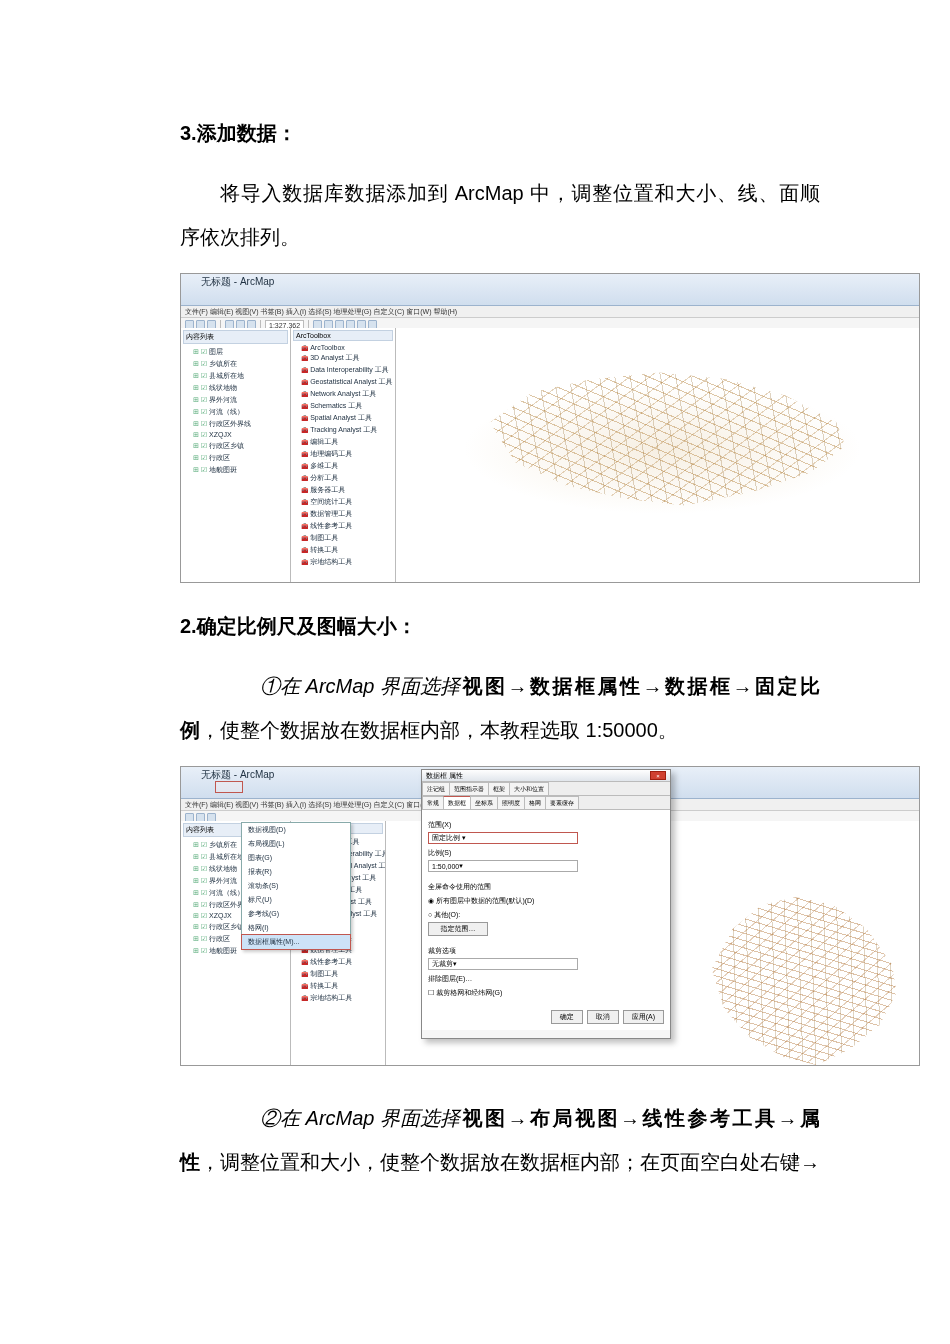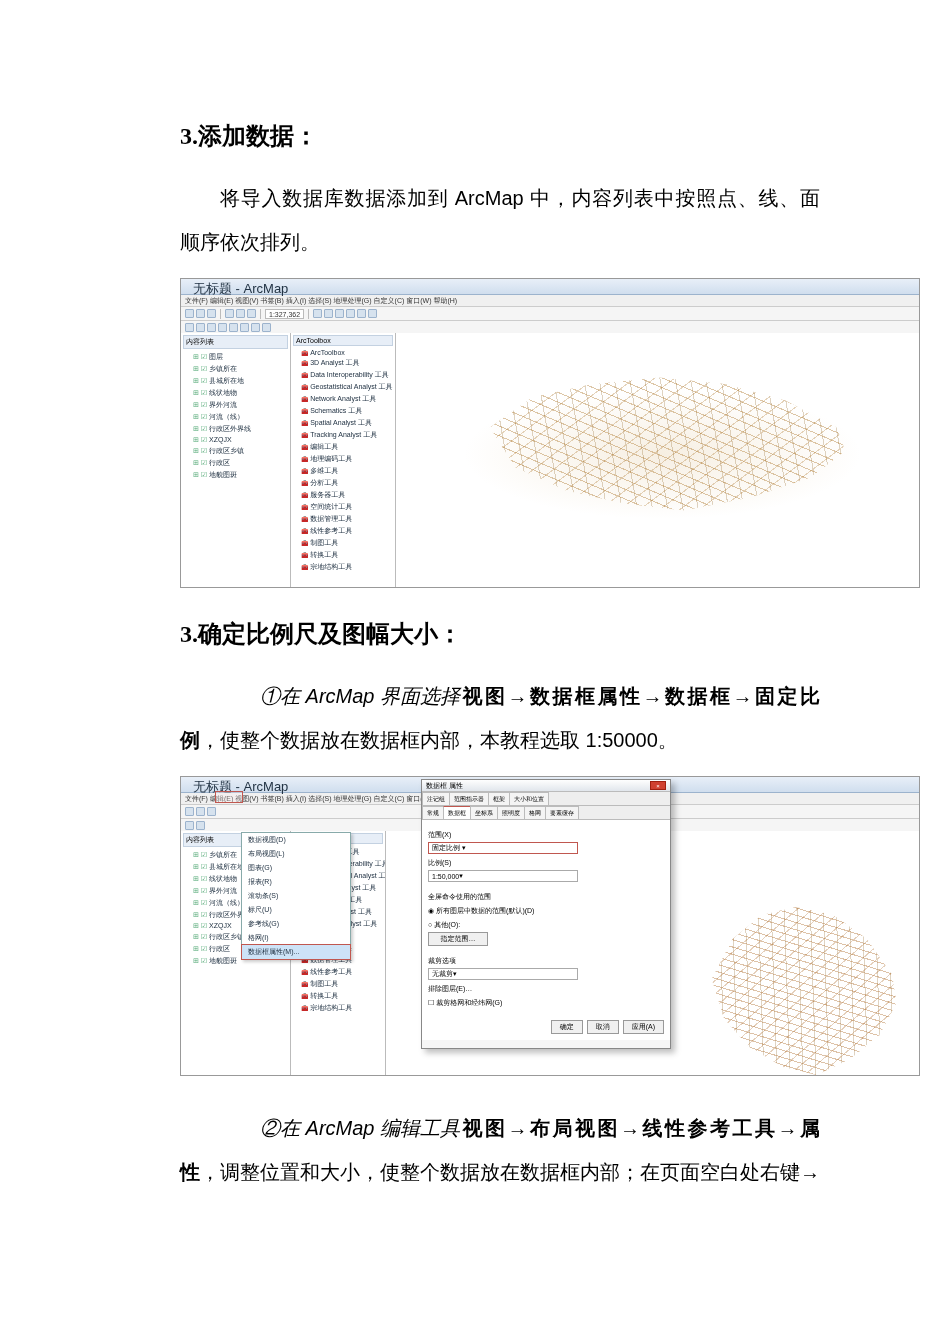--- a/index.html
+++ b/index.html
@@ -6,24 +6,23 @@
     body {
       width: 950px;
       height: 1344px;
       background: #ffffff;
       font-family: "Microsoft YaHei", "SimSun", sans-serif;
       padding: 120px 130px 40px 180px;
       color: #000;
       position: relative;
     }
     .heading {
-      font-size: 24px;
+      font-size: 20px;
       font-weight: bold;
       margin-bottom: 24px;
-      font-family: Liberation Serif, serif;
     }
     .paragraph {
       font-size: 20px;
       line-height: 2.2;
       margin-bottom: 14px;
       text-align: justify;
     }
     .indent { text-indent: 2em; }
     .bold { font-weight: bold; }
     .screenshot {
@@ -42,24 +41,24 @@
       background: #f4f6f8;
       border: 1px solid #999;
       margin: 10px 0 30px 0;
       position: relative;
       overflow: hidden;
       font-size: 8px;
     }
     
     .titlebar {
       background: linear-gradient(#e8eff8, #d0deee);
-      height: 16px;
+      height: 32px;
       border-bottom: 1px solid #9cb3cd;
-      font-size: 13px;
-      padding: 1px 12px;
+      font-size: 10px;
+      padding: 1px 20px;
       color: #234;
     }
     .menubar {
       background: #f0f0f0;
       height: 12px;
       border-bottom: 1px solid #ccc;
       font-size: 7px;
       padding: 1px 4px;
       color: #333;
     }
@@ -166,21 +165,21 @@
         repeating-linear-gradient(-41deg, rgba(180,120,60,0.35) 0 1px, transparent 1px 10px),
         repeating-linear-gradient( 88deg, rgba(150,110,50,0.3) 0 1px, transparent 1px 13px);
       clip-path: polygon(6% 44%, 16% 24%, 30% 12%, 46% 8%, 64% 12%, 80% 24%, 92% 42%, 94% 56%, 86% 72%, 72% 84%, 56% 92%, 40% 88%, 24% 78%, 12% 64%);
     }
     .circ { display:inline-block; font-feature-settings:"tnum";font-style:italic; }
   </style>
 </head>
 <body>
 
 <div class="heading">3.添加数据：</div>
-<div class="paragraph indent">将导入数据库数据添加到 ArcMap 中，内容列表中按照点、线、面顺序依次排列。</div>
+<div class="paragraph indent">将导入数据库数据添加到 ArcMap 中，调整位置和大小、线、面顺序依次排列。</div>
 
 <div class="screenshot">
   <div class="titlebar">无标题 - ArcMap</div>
   <div class="menubar">文件(F)  编辑(E)  视图(V)  书签(B)  插入(I)  选择(S)  地理处理(G)  自定义(C)  窗口(W)  帮助(H)</div>
   <div class="toolbar">
     <span class="tb-icon"></span>
     <span class="tb-icon"></span>
     <span class="tb-icon"></span>
     <span class="tb-sep"></span>
     <span class="tb-icon"></span>
@@ -242,21 +241,21 @@
       <div class="tbx-item">制图工具</div>
       <div class="tbx-item">转换工具</div>
       <div class="tbx-item">宗地结构工具</div>
     </div>
     <div class="canvas">
       <div class="mapshape"></div>
     </div>
   </div>
 </div>
 
-<div class="heading">3.确定比例尺及图幅大小：</div>
+<div class="heading">2.确定比例尺及图幅大小：</div>
 <div class="paragraph indent">
   <span class="circ">①在 ArcMap 界面选择</span><span class="bold">视图→数据框属性→数据框→固定比例</span><span>，使整个数据放在数据框内部，本教程选取 1:50000。</span>
 </div>
 
 <div class="screenshot2">
   <div class="titlebar">无标题 - ArcMap</div>
   <div class="menubar">文件(F)  编辑(E)  视图(V)  书签(B)  插入(I)  选择(S)  地理处理(G)  自定义(C)  窗口(W)  帮助(H)</div>
   <div class="vmenu"></div>
   <div class="toolbar">
     <span class="tb-icon"></span>
@@ -353,14 +352,14 @@
       <div class="dlg-buttons">
         <div class="dlg-btn">确定</div>
         <div class="dlg-btn">取消</div>
         <div class="dlg-btn">应用(A)</div>
       </div>
     </div>
   </div>
 </div>
 
 <div class="paragraph indent">
-  <span class="circ">②在 ArcMap 编辑工具</span><span class="bold">视图→布局视图→线性参考工具→属性</span><span>，调整位置和大小，使整个数据放在数据框内部；在页面空白处右键→</span>
+  <span class="circ">②在 ArcMap 界面选择</span><span class="bold">视图→布局视图→线性参考工具→属性</span><span>，调整位置和大小，使整个数据放在数据框内部；在页面空白处右键→</span>
 </div>
 
 </body></html>

